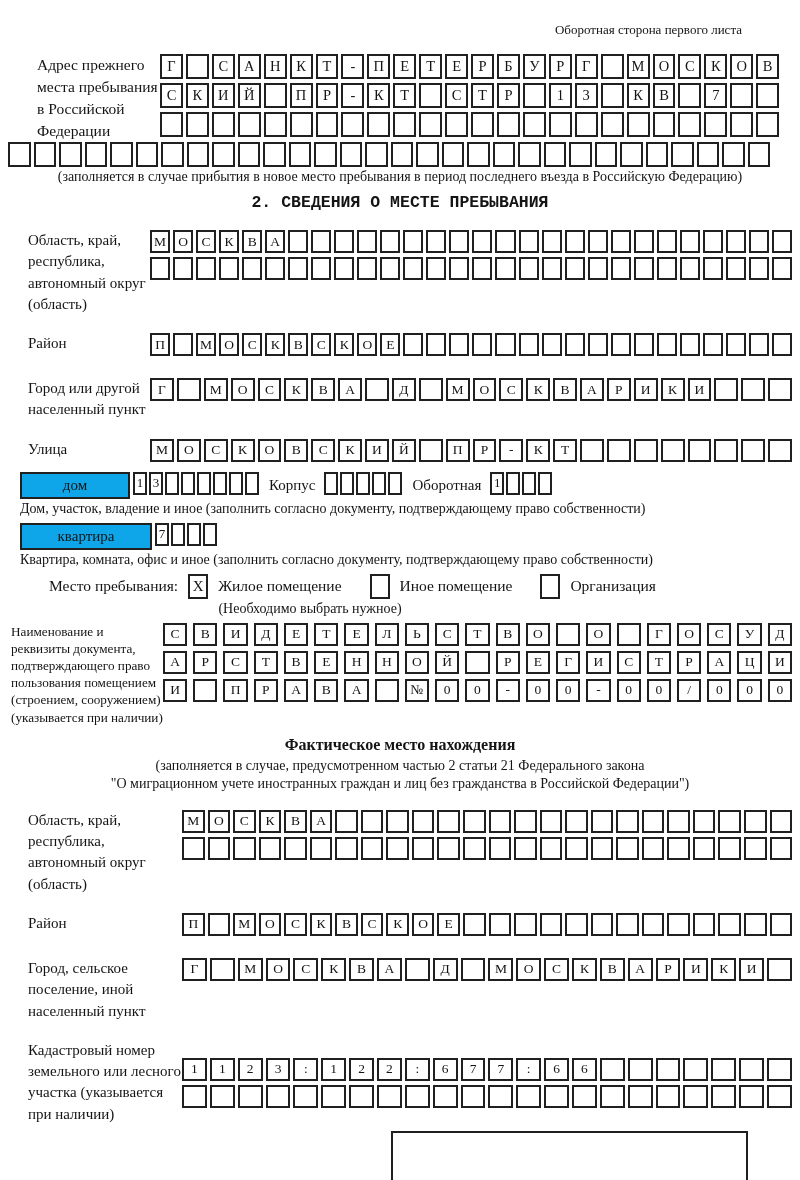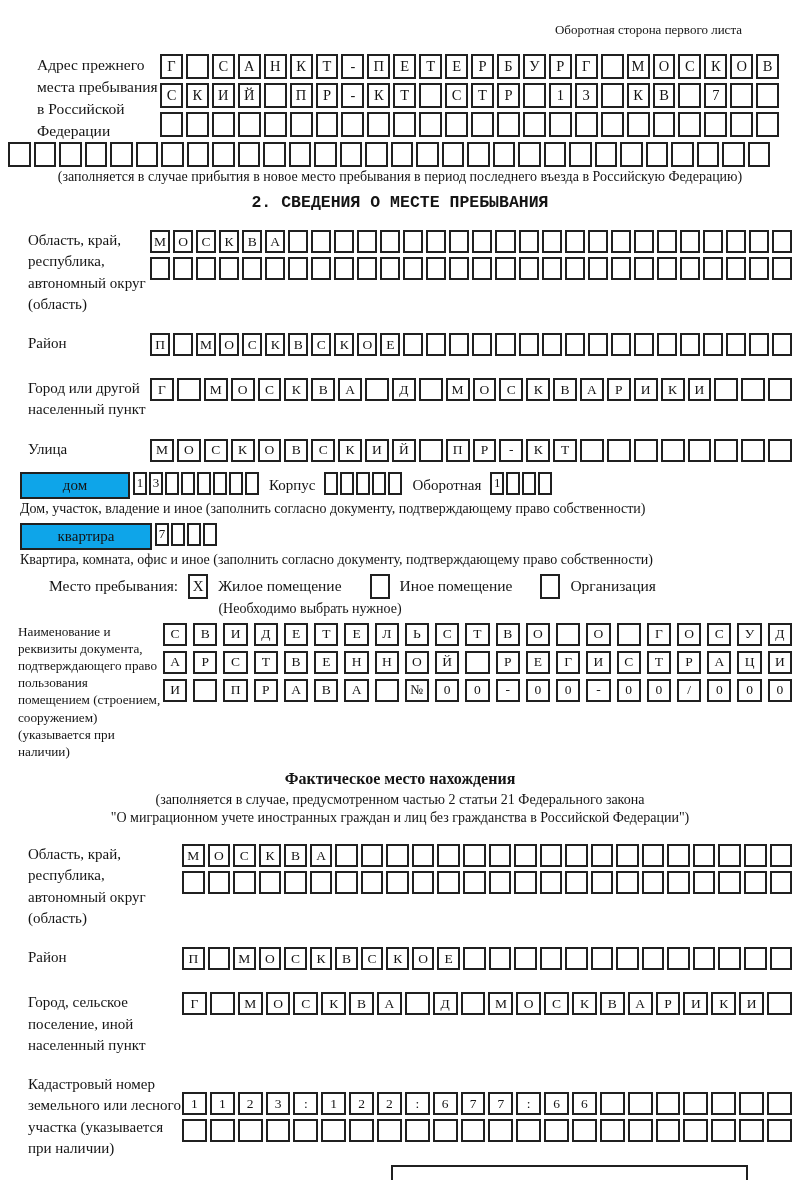--- a/index.html
+++ b/index.html
@@ -54,21 +54,21 @@
   .checkbox {
     width:20px; height:25px; border:2px solid #202020; margin:0 10px;
     display:inline-flex; align-items:center; justify-content:center;
     font-size:15px; flex:none;
   }
   .stay-gap { width:18px; }
   .stay-note { width:560px; text-align:center; font-size:14px; margin:2px 0 6px 30px; }
 
   
   .doc { margin-top:4px; }
-  .doc .flabel { width:163px; padding-left:18px; font-size:13.2px; line-height:1.3; }
+  .doc .flabel { width:163px; padding-left:11px; font-size:13.2px; line-height:1.3; }
   .doc .cellrow { gap:6px; margin-bottom:5px; }
   .doc .cell { height:23px; font-size:13.5px; }
 
   
   .fact-title { text-align:center; font-weight:bold; font-size:16px; margin:10px 0 4px; }
   .fact-note { text-align:center; font-size:14px; margin:0 30px 2px; }
   .fact .flabel { width:182px; padding-left:28px; }
   .fact .cell { height:23px; font-size:13.5px; }
   .cad-cells { margin-top:18px; }
 

